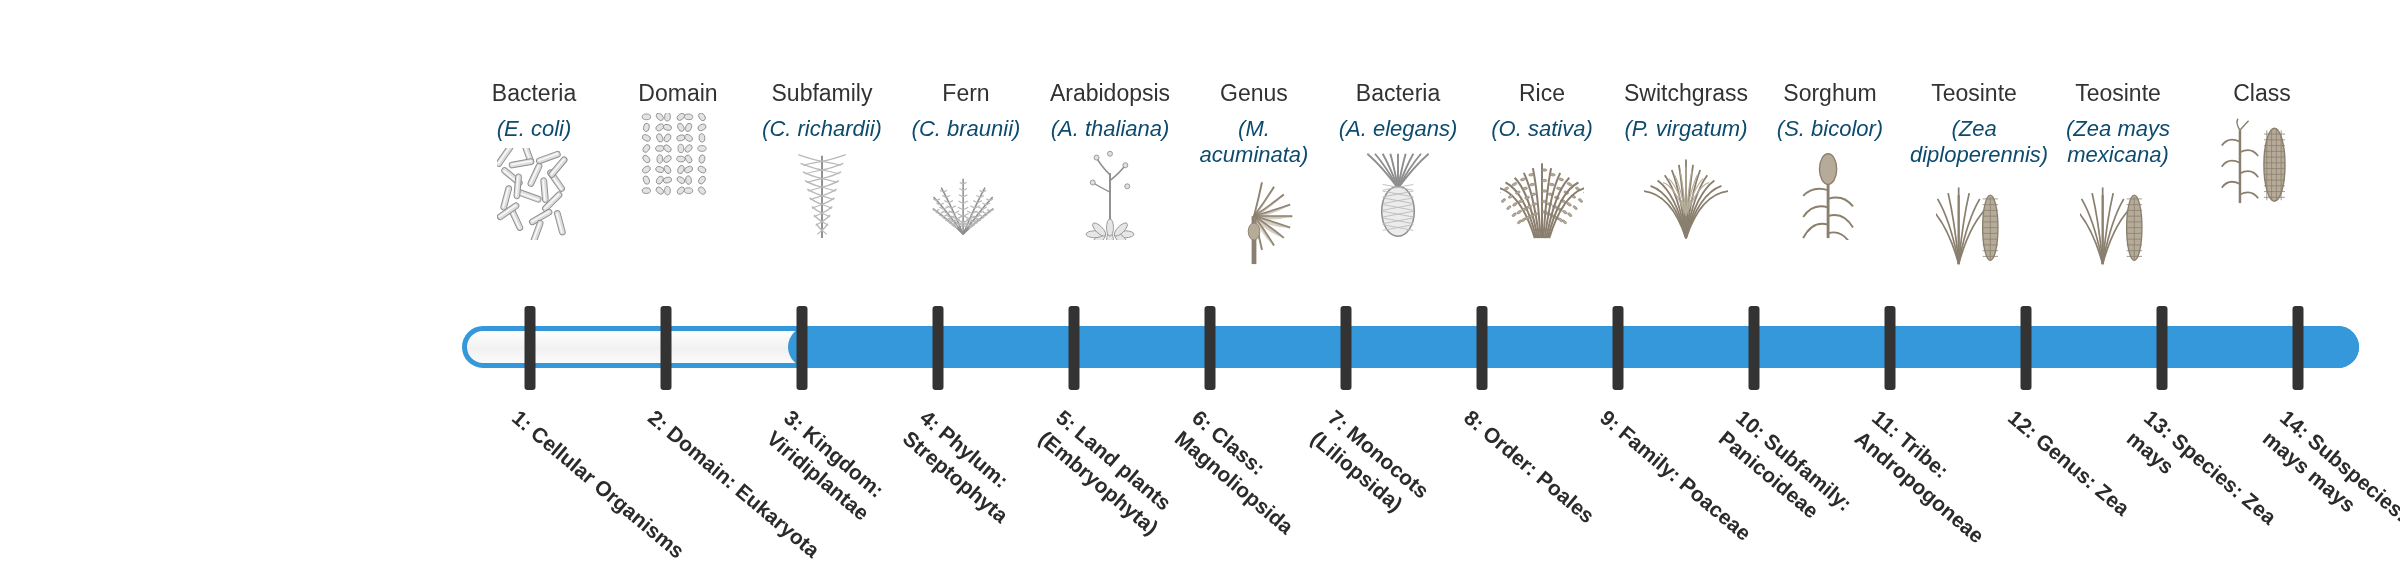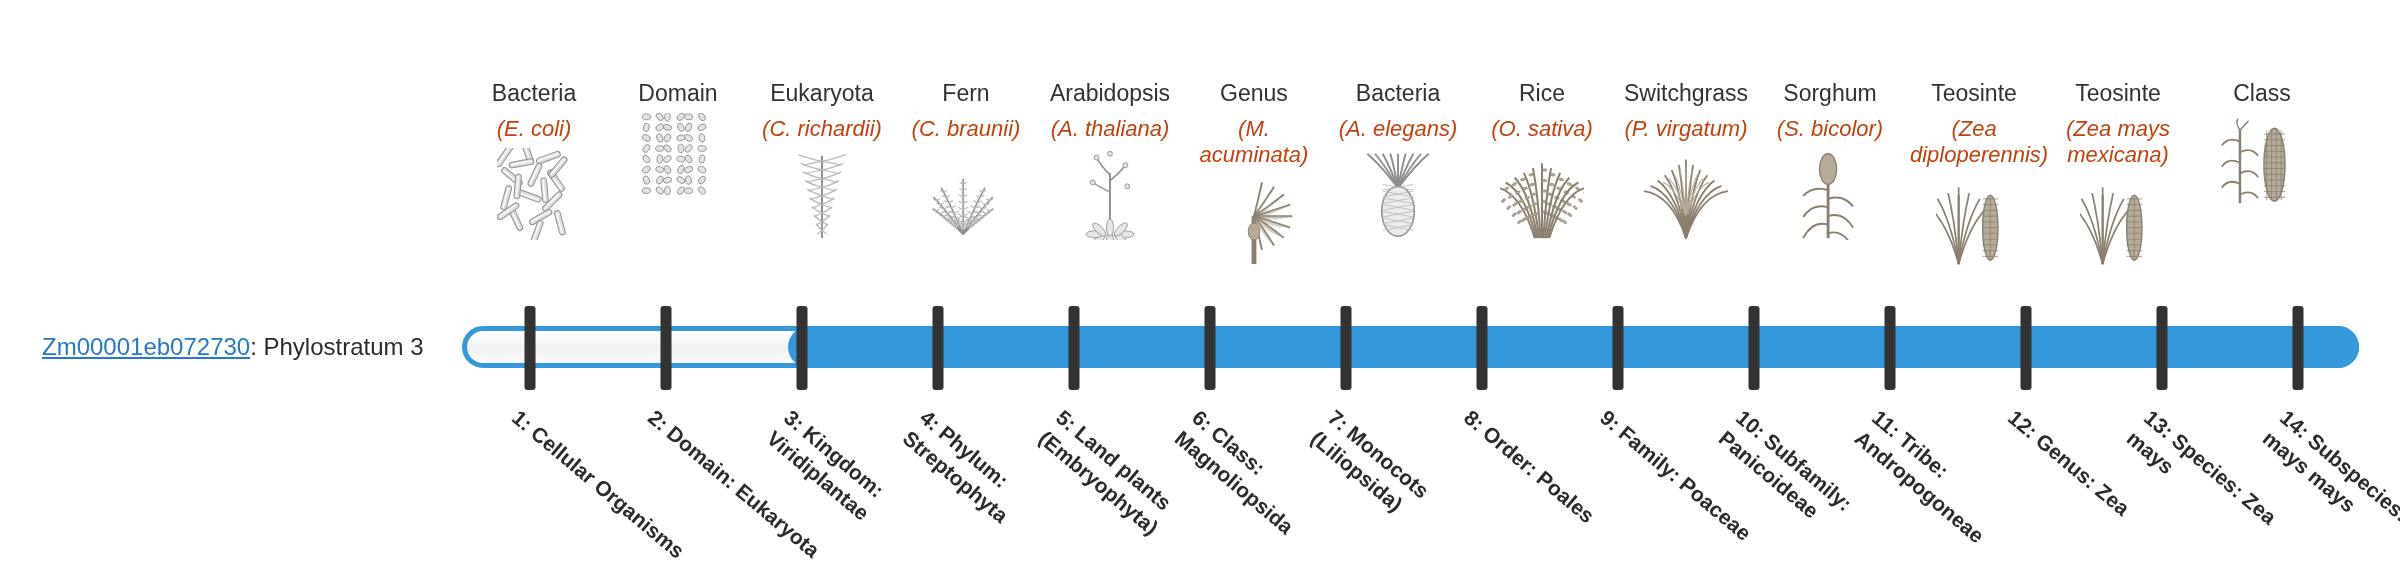--- a/index.html
+++ b/index.html
@@ -59,21 +59,21 @@
     line-height: 28px;
     color: #323232;
     text-align: center;
     white-space: nowrap;
   }
   .sci-name {
     margin-top: 9px;
     font-size: 22px;
     line-height: 26px;
     font-style: italic;
-    color: #c2410c;
+    color: #0c4a6e;
     text-align: center;
     width: 128px;
   }
   .organism-art {
     margin-top: 6px;
     height: 92px;
     display: flex;
     align-items: flex-end;
     justify-content: center;
   }
@@ -139,23 +139,20 @@
     transform: translateX(-6px) rotate(40deg);
     text-align: left;
     white-space: normal;
   }
 </style>
 </head>
 <body>
 
 <div id="stage">
 
-  <div class="gene-label">
-    <span class="gene-id">Zm00001eb072730</span><span>: </span><span>Phylostratum 3</span>
-  </div>
 
   <div class="columns">
       <div class="col">
         <div class="common-name">Bacteria</div>
         <div class="sci-name">(E. coli)</div>
         <div class="organism-art">
           <svg width="74" height="92" viewBox="0 0 74 96">
             <g transform="translate(6,8) rotate(35)">
               <rect x="-3" y="-13" width="6" height="26" rx="3" fill="#ddd" stroke="#8e8e8e" stroke-width="1"></rect>
               <rect x="-1.4" y="-11" width="1.6" height="22" rx="0.8" fill="#fafafa"></rect>
@@ -376,21 +373,21 @@
             <g transform="translate(48,81) rotate(2)">
               <ellipse rx="4.4" ry="3" fill="#e3e3e3" stroke="#8e8e8e" stroke-width="0.9"></ellipse>
             </g>
             <g transform="translate(62,81) rotate(49)">
               <ellipse rx="4.4" ry="3" fill="#e3e3e3" stroke="#8e8e8e" stroke-width="0.9"></ellipse>
             </g>
           </svg>
         </div>
       </div>
       <div class="col">
-        <div class="common-name">Eukaryota</div>
+        <div class="common-name">Subfamily</div>
         <div class="sci-name">(C. richardii)</div>
         <div class="organism-art">
           <svg width="76" height="92" viewBox="0 0 76 96">
             <path d="M38 94 L38 8" stroke="#8e8e8e" stroke-width="2" fill="none"></path>
             <path d="M38 14 q-14.831999999999999 -3 -24.72 -7" stroke="#b9b9b9" stroke-width="1.5" fill="none"></path>
             <path d="M38 14 q-12.36 2 -19.776 4" stroke="#b9b9b9" stroke-width="1.2" fill="none"></path>
             <path d="M38 14 q14.831999999999999 -3 24.72 -7" stroke="#b9b9b9" stroke-width="1.5" fill="none"></path>
             <path d="M38 14 q12.36 2 19.776 4" stroke="#b9b9b9" stroke-width="1.2" fill="none"></path>
             <path d="M38 23 q-13.427999999999999 -3 -22.38 -7" stroke="#b9b9b9" stroke-width="1.5" fill="none"></path>
             <path d="M38 23 q-11.19 2 -17.904 4" stroke="#b9b9b9" stroke-width="1.2" fill="none"></path>

